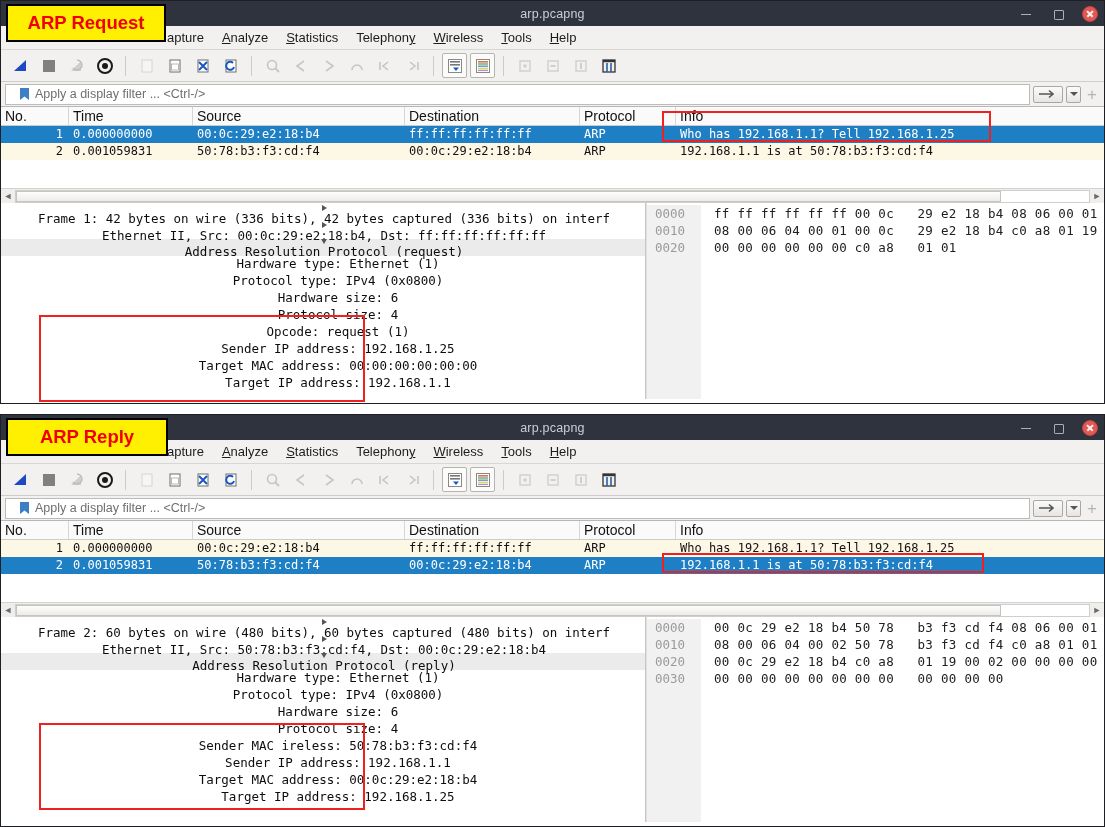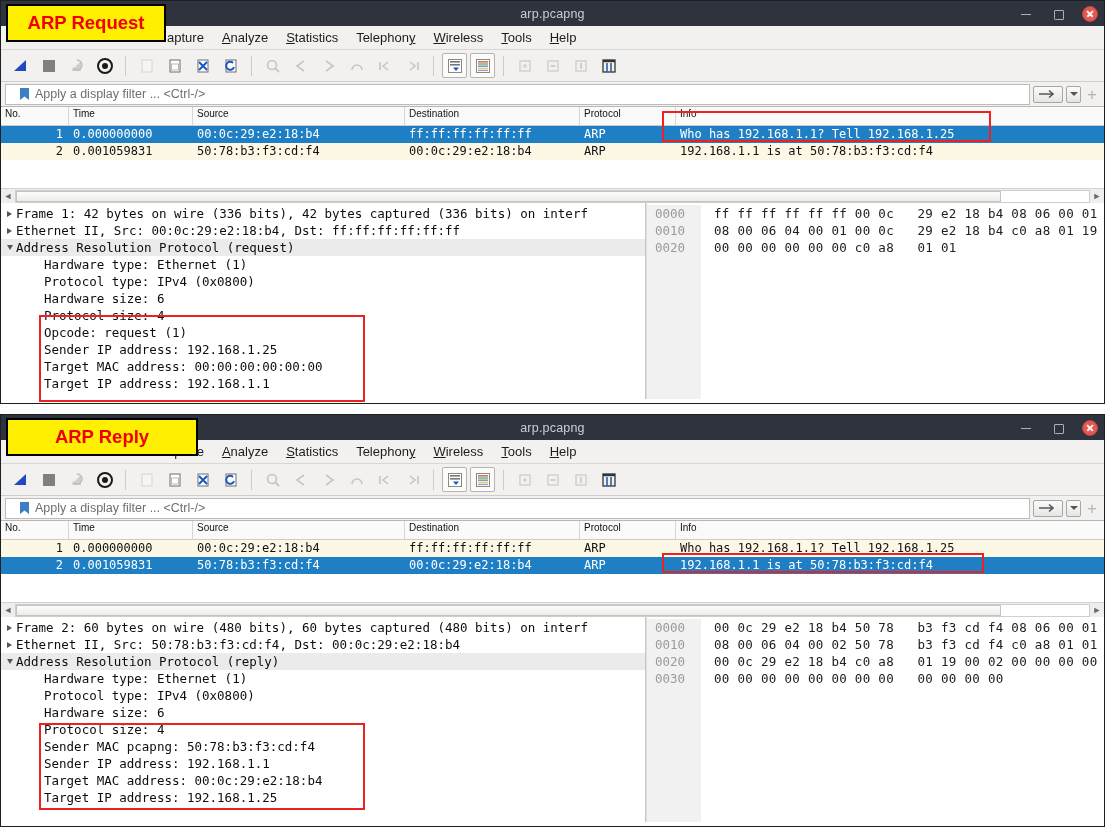--- a/index.html
+++ b/index.html
@@ -130,21 +130,21 @@
     border-radius: 2px;
   }
   .f-plus { font-size: 17px; color: #b6b4b0; line-height: 1; padding: 0 3px; }
 
   
   .packet-list { background: #ffffff; }
   .plist-head {
     display: flex; height: 19px;
     background: #fafafa;
     border-bottom: 1px solid #cccccc;
-    font-size: 10px; color: #111;
+    font-size: 14px; color: #111;
   }
   .plist-head .col {
     border-right: 1px solid #d6d6d6;
     padding: 1px 0 0 4px;
     overflow: hidden; white-space: nowrap;
   }
   .prow {
     display: flex; height: 17px;
     font-family: "DejaVu Sans Mono", monospace;
     font-size: 12px;
@@ -192,20 +192,21 @@
     border-left: 1px solid #e2e0dd;
   }
   .tree-row {
     height: 17px;
     font-family: "DejaVu Sans Mono", monospace;
     font-size: 12.5px;
     color: #0d0d0d;
     white-space: nowrap;
     display: flex; align-items: center;
     padding-left: 2px;
+    flex-direction: column;
   }
   .tree-row.hl { background: #ebebeb; }
   .tw { width: 13px; flex: none; display: flex; align-items: center;
         justify-content: center; }
   .tri { width: 0; height: 0; }
   .tri-r { border-left: 5px solid #555; border-top: 3.5px solid transparent;
            border-bottom: 3.5px solid transparent; }
   .tri-d { border-top: 5px solid #555; border-left: 3.5px solid transparent;
            border-right: 3.5px solid transparent; }
   .ind1 { padding-left: 28px; }
@@ -229,21 +230,21 @@
     position: absolute;
     background: #ffef00;
     border: 2px solid #000000;
     color: #f00000;
     font-weight: bold;
     font-size: 18.5px;
     display: flex; align-items: center; justify-content: center;
     z-index: 20;
   }
   #annot-request { left: 6px; top: 4px; width: 160px; height: 38px; }
-  #annot-reply   { left: 6px; top: 418px; width: 192px; height: 38px; }
+  #annot-reply   { left: 6px; top: 418px; width: 162px; height: 38px; }
 </style>
 </head>
 <body>
 
 <div class="ws-window" id="window-request">
 
   <div class="titlebar">
     <span class="titlebar-text">arp.pcapng</span>
     <div class="win-controls">
       <div class="win-btn minimize">
@@ -771,21 +772,21 @@
         <div class="tree-row">
           <span class="tw"></span>
           <span class="ind1">Hardware size: 6</span>
         </div>
         <div class="tree-row">
           <span class="tw"></span>
           <span class="ind1">Protocol size: 4</span>
         </div>
         <div class="tree-row">
           <span class="tw"></span>
-          <span class="ind1">Sender MAC pcapng: 50:78:b3:f3:cd:f4</span>
+          <span class="ind1">Sender MAC ireless: 50:78:b3:f3:cd:f4</span>
         </div>
         <div class="tree-row">
           <span class="tw"></span>
           <span class="ind1">Sender IP address: 192.168.1.1</span>
         </div>
         <div class="tree-row">
           <span class="tw"></span>
           <span class="ind1">Target MAC address: 00:0c:29:e2:18:b4</span>
         </div>
         <div class="tree-row">

